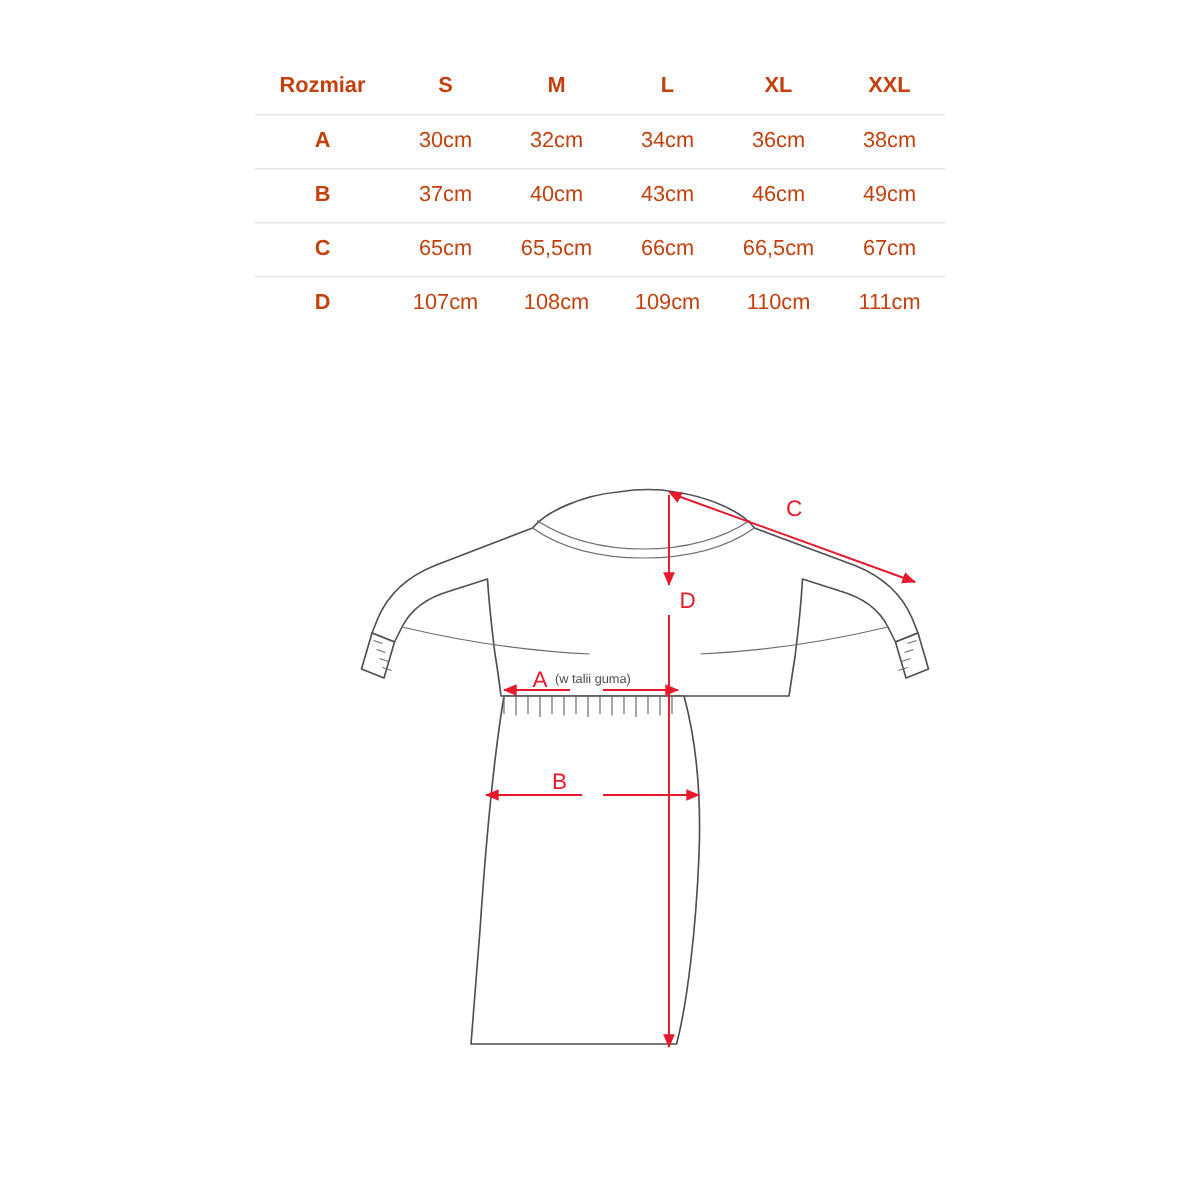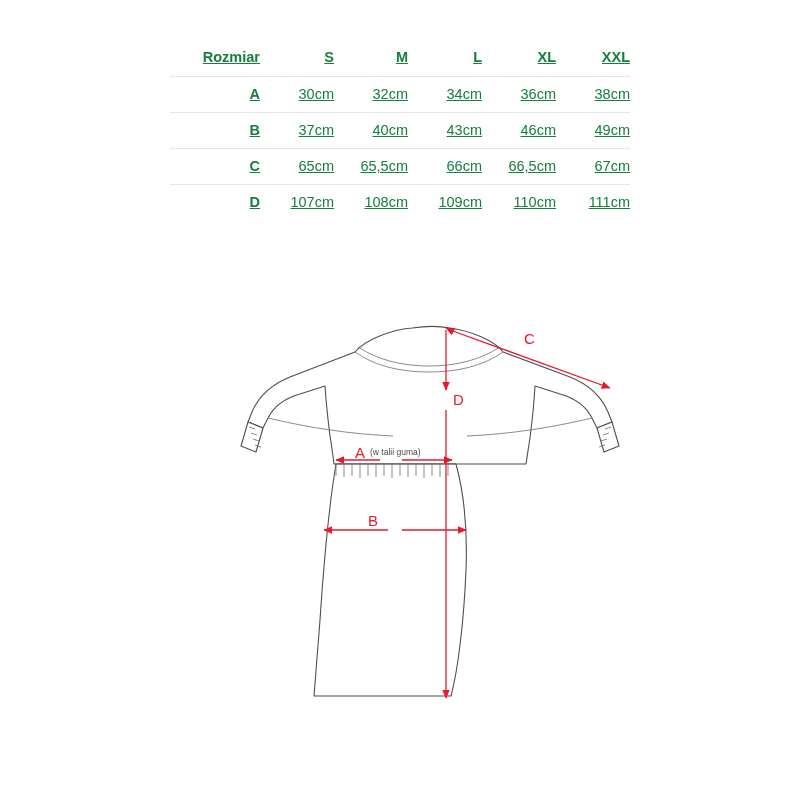--- a/index.html
+++ b/index.html
@@ -24,26 +24,25 @@
   .size-table {
     position: absolute;
     left: 170px;
     top: 40px;
     width: 460px;
     border-collapse: collapse;
     font-size: 14.5px;
   }
   .size-table th,
   .size-table td {
-    text-align: right;
+    text-align: center;
     padding: 9px 0 10px 0;
     font-weight: normal;
-    color: #15803d;
+    color: #c2410c;
     border-bottom: 1px solid #e6e6e6;
-    text-decoration: underline;
   }
   .size-table thead th {
     font-weight: bold;
     font-size: 14.5px;
     padding-bottom: 11px;
   }
   .size-table tbody tr:last-child td {
     border-bottom: none;
   }
   .size-table .row-head {

